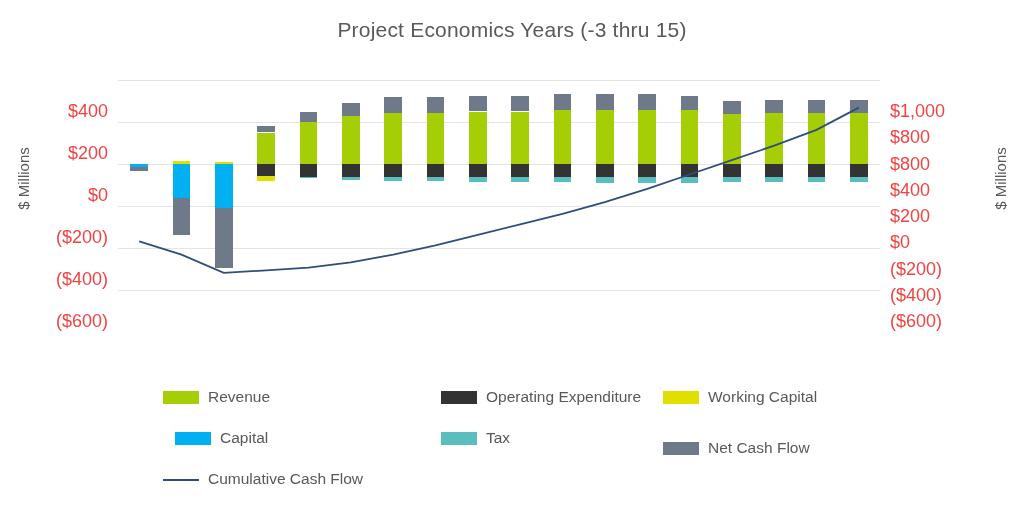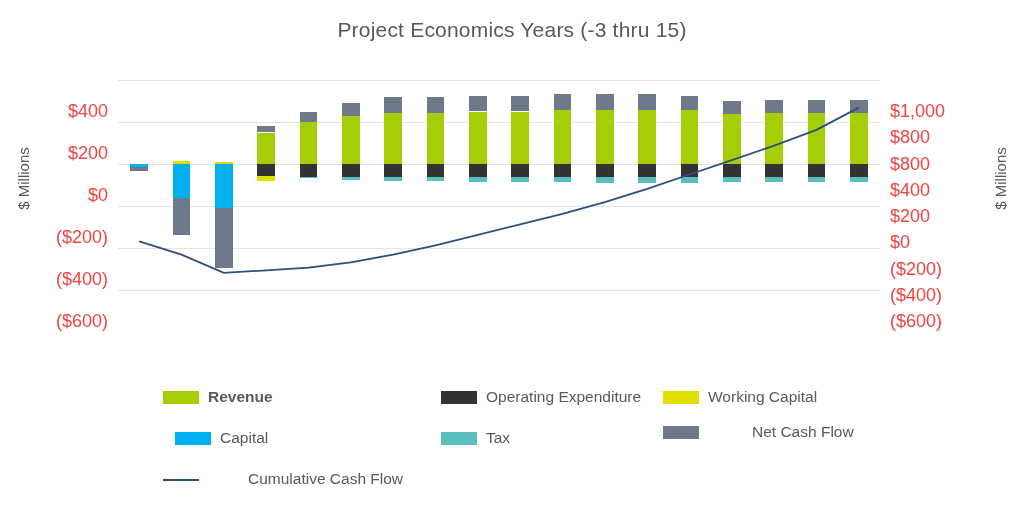--- a/index.html
+++ b/index.html
@@ -276,43 +276,43 @@
         <div class="bar-seg" style="left: 731.943px; width: 17.78px; top: 84px; height: 12.6px; background: rgb(51, 51, 51);"></div>
         <div class="bar-seg" style="left: 731.943px; width: 17.78px; top: 96.6px; height: 5.88px; background: rgb(91, 190, 190);"></div>
       </div>
     <svg id="series-line" viewBox="0 0 762 210" preserveAspectRatio="none">
       <polyline id="cum-line" fill="none" stroke="#2E4F7C" stroke-width="1.8" points="21.2,161.4 63.5,174.6 105.8,192.9 148.2,190.3 190.5,187.7 232.8,182.4 275.2,174.6 317.5,165.4 359.8,154.9 402.2,144.4 444.5,133.9 486.8,122.1 529.2,108.9 571.5,94.5 613.8,80.1 656.2,65.6 698.5,49.9 740.8,27.6"></polyline>
     </svg>
   </div>
 
 
   <div id="legend">
-      <div class="legend-item" style="left: 0px; top: 0px; font-weight: bold;">
+      <div class="legend-item" style="left: 0px; top: 0px;">
         <span class="legend-swatch" style="background: rgb(166, 206, 6);"></span>
         <span class="legend-label">Revenue</span>
       </div>
       <div class="legend-item" style="left: 278px; top: 0px;">
         <span class="legend-swatch" style="background: rgb(51, 51, 51);"></span>
         <span class="legend-label">Operating Expenditure</span>
       </div>
       <div class="legend-item" style="left: 500px; top: 0px;">
         <span class="legend-swatch" style="background: rgb(225, 223, 0);"></span>
         <span class="legend-label">Working Capital</span>
       </div>
       <div class="legend-item" style="left: 0px; top: 41px; margin-left: 12px;">
         <span class="legend-swatch" style="background: rgb(0, 176, 240);"></span>
         <span class="legend-label">Capital</span>
       </div>
       <div class="legend-item" style="left: 278px; top: 41px;">
         <span class="legend-swatch" style="background: rgb(91, 190, 190);"></span>
         <span class="legend-label">Tax</span>
       </div>
-      <div class="legend-item" style="left: 500px; top: 35px; gap: 44px;">
+      <div class="legend-item" style="left: 500px; top: 51px;">
         <span class="legend-swatch" style="background: rgb(110, 122, 137);"></span>
         <span class="legend-label">Net Cash Flow</span>
       </div>
-      <div class="legend-item" style="left: 0px; top: 82px; gap: 40px;">
+      <div class="legend-item" style="left: 0px; top: 82px;">
         <span class="legend-swatch line-swatch" style="background: rgb(46, 79, 124);"></span>
         <span class="legend-label">Cumulative Cash Flow</span>
       </div>
     </div>
 
 </div>
 
 </body></html>

